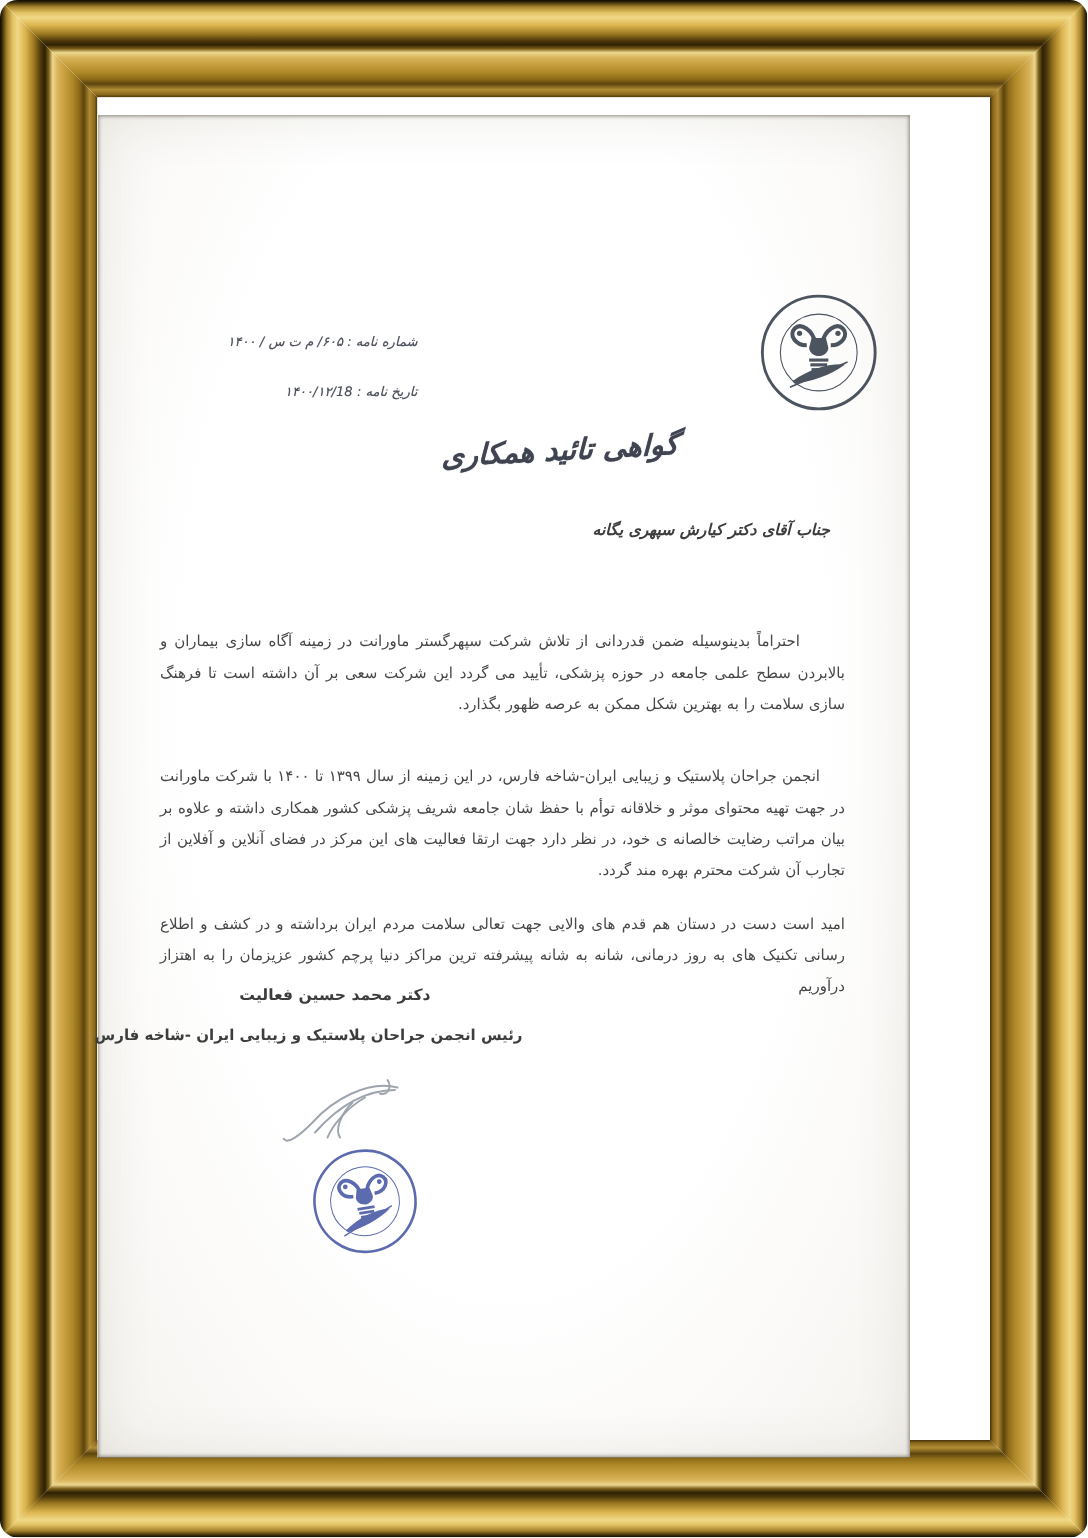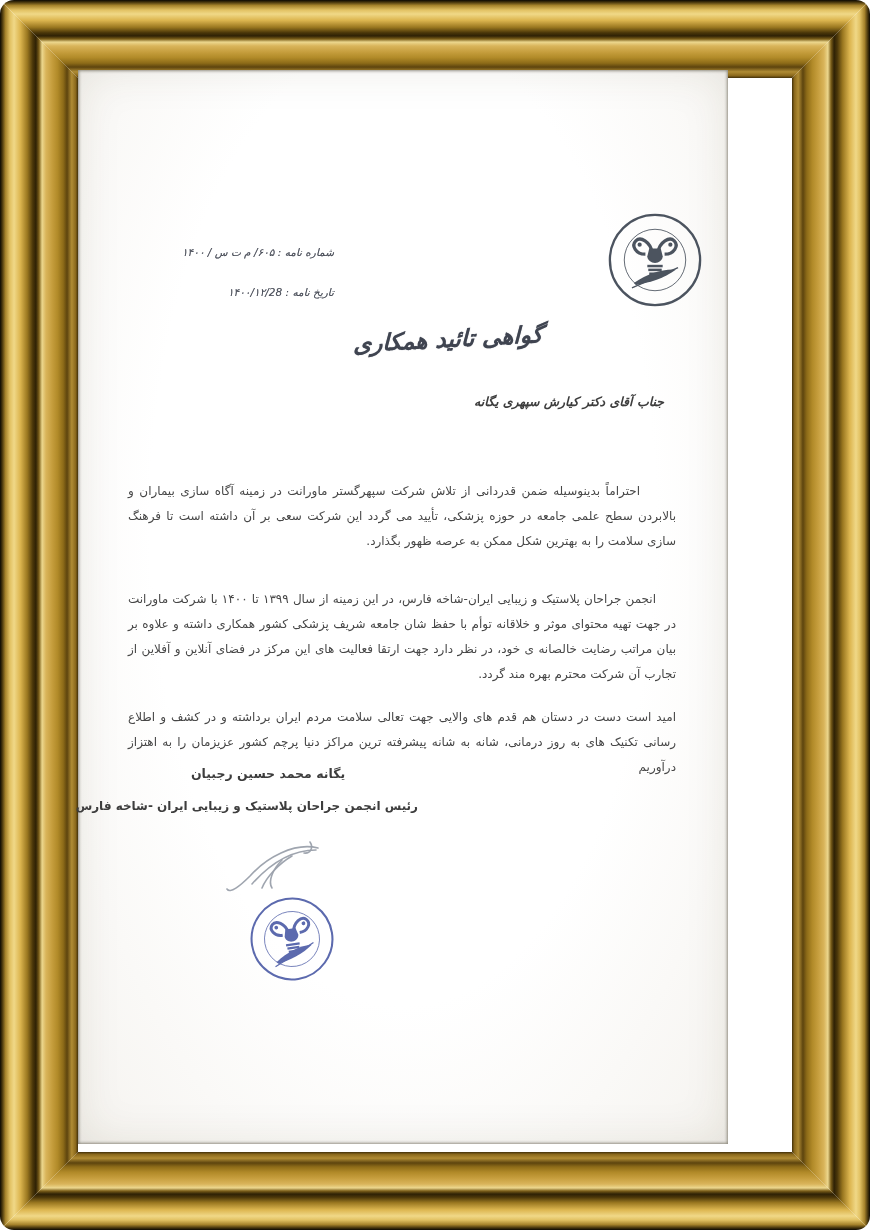--- a/index.html
+++ b/index.html
@@ -26,21 +26,21 @@
     clip-path: polygon(78px 0, calc(100% - 78px) 0, 100% 100%, 0 100%); }
   .strip.left   { left:0; top:0; width:78px; height:100%;
     background: linear-gradient(90deg,#0b0803 0%,#3f2f0a 2.5%,#a6832c 7%,#e2c264 13%,#f0d887 18%,#dcb54f 26%,#9a7720 35%,#4a3609 42%,#2e2105 46%,#7a5d18 50%,#ecd78e 54%,#d9b45a 59%,#c59d3c 67%,#b18a28 74%,#8d6b18 81%,#5d440e 86%,#b08c34 92%,#8a681c 97%,#41300a 100%);
     clip-path: polygon(0 0, 100% 78px, 100% calc(100% - 78px), 0 100%); }
   .strip.right  { right:0; top:0; width:78px; height:100%;
     background: linear-gradient(270deg,#0b0803 0%,#3f2f0a 2.5%,#a6832c 7%,#e2c264 13%,#f0d887 18%,#dcb54f 26%,#9a7720 35%,#4a3609 42%,#2e2105 46%,#7a5d18 50%,#ecd78e 54%,#d9b45a 59%,#c59d3c 67%,#b18a28 74%,#8d6b18 81%,#5d440e 86%,#b08c34 92%,#8a681c 97%,#41300a 100%);
     clip-path: polygon(100% 0, 100% 100%, 0 calc(100% - 78px), 0 78px); }
 
   
   .paper {
-    position: absolute; left: 78px; top: 70px;
+    position: absolute; left: 78px; top: 92px;
     width: 650px; height: 1074px;
     background: radial-gradient(ellipse at 50% 42%, #ffffff 55%, #f5f3ef 100%);
     box-shadow: inset 0 0 3px 1px rgba(32,24,5,0.45), inset 0 0 45px rgba(70,55,20,0.10);
     direction: rtl;
   }
 
   
   .refblock {
     position: absolute; left: 44px; top: 176px; width: 212px;
     text-align: right; direction: rtl;
@@ -131,21 +131,21 @@
     <div class="strip top"></div>
     <div class="strip bottom"></div>
     <div class="strip left"></div>
     <div class="strip right"></div>
   </div>
 
   <div class="paper">
 
     <div class="refblock">
       <div class="line1">شماره نامه : ۶۰۵/ م ت س / ۱۴۰۰</div>
-      <div class="line2">تاریخ نامه : ۱۴۰۰/۱۲/28</div>
+      <div class="line2">تاریخ نامه : ۱۴۰۰/۱۲/18</div>
     </div>
 
     <div class="seal-top">
       <svg class="sealsvg" viewBox="0 0 100 100" aria-hidden="true">
         <defs>
           <path id="ringTop" d="M50,50 m-39,0 a39,39 0 1,1 78,0 a39,39 0 1,1 -78,0"></path>
         </defs>
         <circle class="s-ring" cx="50" cy="50" r="47"></circle>
         <circle class="s-ring-thin" cx="50" cy="50" r="32"></circle>
         <text class="s-ringtext"><textPath href="#ringTop">انجمن جراحان پلاستیک و زیبایی ایران - شاخه فارس</textPath></text>
@@ -170,21 +170,21 @@
       <div>جناب آقای دکتر کیارش سپهری یگانه</div>
     </div>
 
     <div class="bodytext">
       <p class="p1">احتراماً بدینوسیله ضمن قدردانی از تلاش شرکت سپهرگستر ماورانت در زمینه آگاه سازی بیماران و بالابردن سطح علمی جامعه در حوزه پزشکی، تأیید می گردد این شرکت سعی بر آن داشته است تا فرهنگ سازی سلامت را به بهترین شکل ممکن به عرصه ظهور بگذارد.</p>
       <p class="p2">انجمن جراحان پلاستیک و زیبایی ایران-شاخه فارس، در این زمینه  از سال ۱۳۹۹ تا ۱۴۰۰ با شرکت ماورانت در جهت تهیه محتوای موثر و خلاقانه توأم با حفظ شان جامعه شریف پزشکی کشور همکاری داشته و علاوه بر بیان مراتب رضایت خالصانه ی خود، در نظر دارد جهت ارتقا فعالیت های این مرکز در فضای آنلاین و آفلاین از تجارب آن شرکت محترم بهره مند گردد.</p>
       <p class="p3">امید است دست در دستان هم قدم های والایی جهت تعالی سلامت مردم ایران برداشته و در کشف و اطلاع رسانی تکنیک های به روز درمانی، شانه به شانه پیشرفته ترین مراکز دنیا پرچم کشور عزیزمان را به اهتزاز درآوریم</p>
     </div>
 
     <div class="signatory">
-      <div class="sig-name">یگانه محمد حسین رجبیان</div>
+      <div class="sig-name">دکتر محمد حسین فعالیت</div>
       <div class="sig-role">رئیس انجمن جراحان پلاستیک و زیبایی ایران -شاخه فارس</div>
     </div>
 
     <div class="scribble">
       <svg viewBox="0 0 112 76" aria-hidden="true">
         <path d="M98,20 C74,14 46,30 30,48 C20,58 10,66 7,61"></path>
         <path d="M96,22 C70,22 48,38 32,56"></path>
         <path d="M72,28 C58,36 46,50 42,60"></path>
         <path d="M62,32 C52,42 48,54 52,60"></path>
         <path d="M90,14 C94,20 90,26 84,25"></path>

